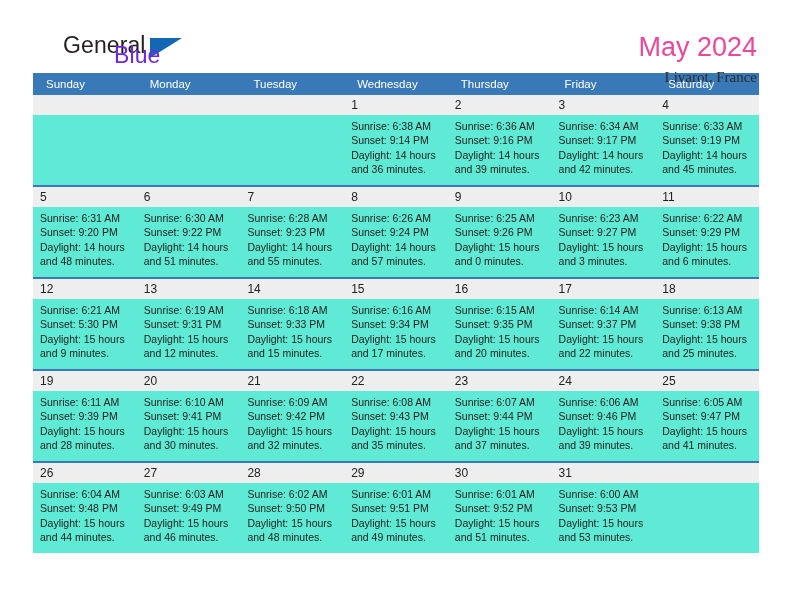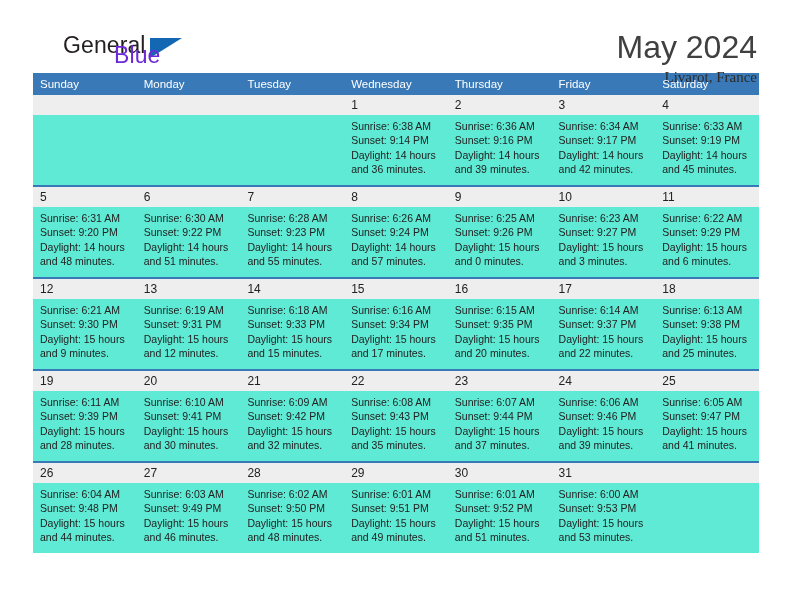--- a/index.html
+++ b/index.html
@@ -31,38 +31,39 @@
     position: absolute; left: 93px; top: 8px;
     width: 0; height: 0;
     border-left: 32px solid #1468b3;
     border-bottom: 20px solid transparent;
   }
   .logo-blue {
     position: absolute; left: 57px; top: 12px;
     font-size: 23px; color: #6d28d9; letter-spacing: .1px;
   }
   .titles { text-align: right; padding-right: 2px; }
-  .cal-title { font-size: 32px; font-weight: 400; color: #404040; line-height: 34px; }
+  .cal-title { font-size: 27px; font-weight: 400; color: #ec4899; line-height: 34px; }
   .cal-sub { font-size: 15px; color: #2b2b2b; line-height: 24px; margin-top: 1px; font-family: Liberation Serif, serif; }
 
   
   .calendar { width: 726px; }
   .weekdays {
     display: grid;
     grid-template-columns: repeat(7, 1fr);
     background: #3a79b8;
     height: 22px;
     align-items: center;
   }
   .weekday {
     color: #ffffff;
     font-size: 11.5px;
     padding-left: 7px;
     line-height: 22px;
     white-space: nowrap;
+    margin-left: 6px;
   }
   .week {
     border-top: 2px solid #3a79b8;
   }
   .week:first-of-type { border-top: none; }
   .week-daynums {
     display: grid;
     grid-template-columns: repeat(7, 1fr);
     background: #eeeeee;
     height: 20px;
@@ -218,21 +219,21 @@
             <div class="daynum">13</div>
             <div class="daynum">14</div>
             <div class="daynum">15</div>
             <div class="daynum">16</div>
             <div class="daynum">17</div>
             <div class="daynum">18</div>
           </div>
           <div class="week-body">
             <div class="cell-lines">
               <div>Sunrise: 6:21 AM</div>
-              <div>Sunset: 9:30 PM</div>
+              <div>Sunset: 5:30 PM</div>
               <div>Daylight: 15 hours</div>
               <div>and 9 minutes.</div>
             </div>
             <div class="cell-lines">
               <div>Sunrise: 6:19 AM</div>
               <div>Sunset: 9:31 PM</div>
               <div>Daylight: 15 hours</div>
               <div>and 12 minutes.</div>
             </div>
             <div class="cell-lines">

